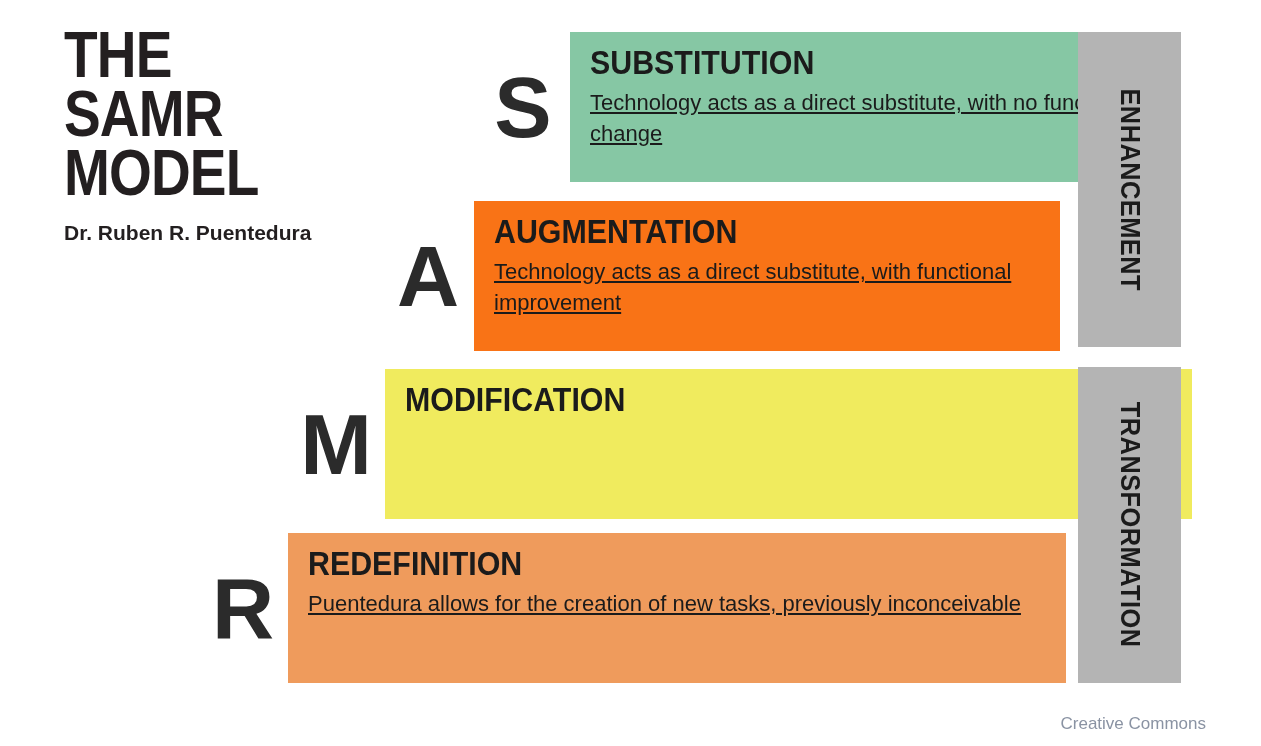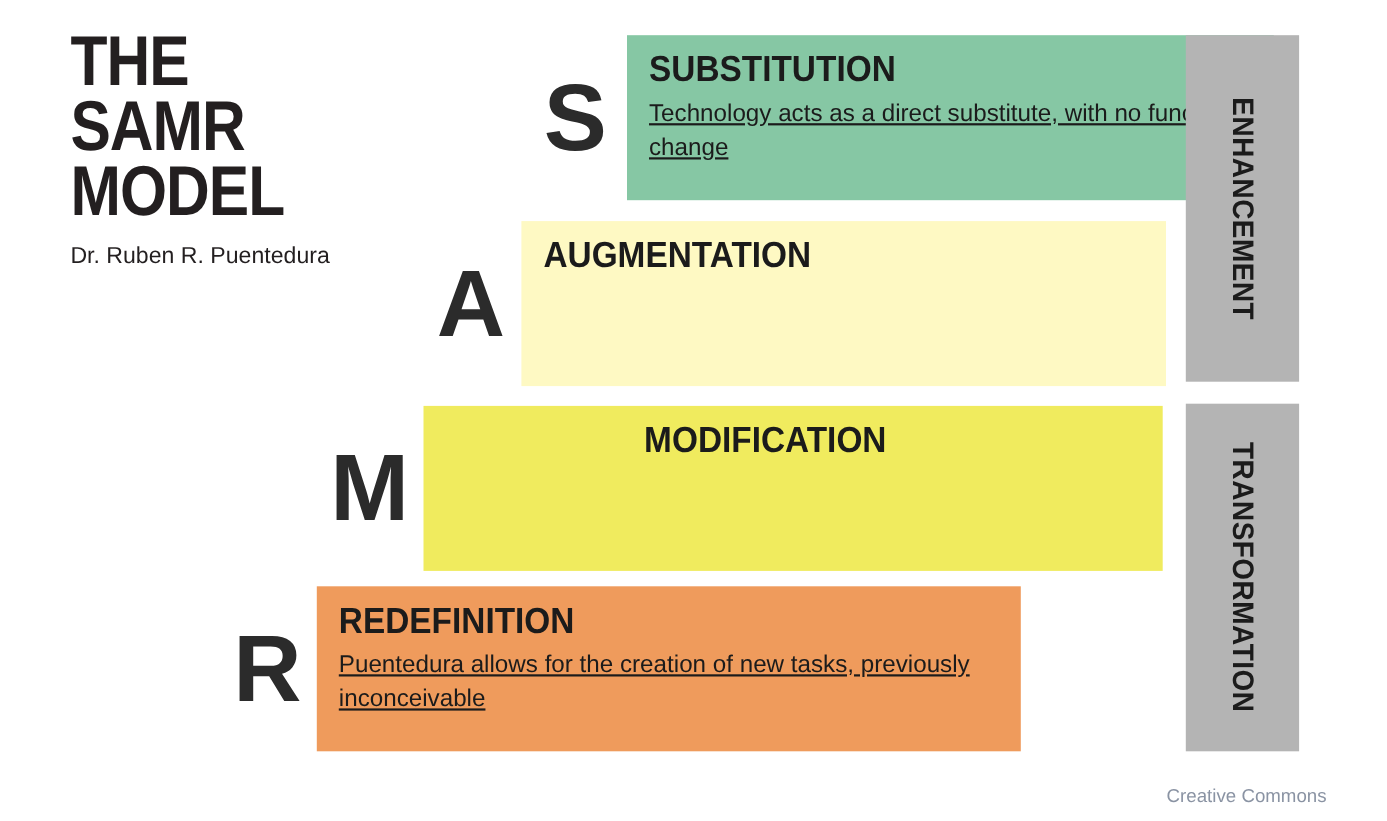--- a/index.html
+++ b/index.html
@@ -39,21 +39,21 @@
     letter-spacing: -1px;
     color: #231f20;
     transform: scaleX(0.86);
     transform-origin: left center;
     white-space: nowrap;
   }
   .byline {
     margin-top: 18px;
     font-family: "Liberation Sans", sans-serif;
     font-size: 21px;
-    font-weight: 400;
+    font-weight: 700;
     color: #231f20;
     white-space: nowrap;
   }
 
   
   .level {
     position: absolute;
     height: 150px;
   }
   .level .letter {
@@ -100,25 +100,25 @@
   #level-s { left: 480px; top: 32px; width: 580px; }
   #level-s .letter { left: 0px; }
   #level-s .bar { left: 90px; width: 588px; }
 
   #level-a { left: 385px; top: 201px; width: 675px; }
   #level-a .letter { left: 0px; }
   #level-a .bar { left: 89px; width: 586px; }
 
   #level-m { left: 293px; top: 369px; width: 767px; }
   #level-m .letter { left: 0px; }
-  #level-m .bar { left: 92px; width: 672px; text-align: center; }
+  #level-m .bar { left: 92px; width: 807px; }
 
   #level-r { left: 200px; top: 533px; width: 860px; }
   #level-r .letter { left: 0px; }
-  #level-r .bar { left: 88px; width: 640px; }
+  #level-r .bar { left: 88px; width: 778px; }
 
   
   .category {
     position: absolute;
     left: 1078px;
     width: 103px;
     background: #b4b4b4;
     display: flex;
     align-items: center;
     justify-content: center;
@@ -162,22 +162,23 @@
   <div class="level" id="level-s">
     <div class="letter">S</div>
     <div class="bar" style="background:#86c7a4">
       <p class="bar-title">SUBSTITUTION</p>
       <p class="bar-desc">Technology acts as a direct substitute, with no functional change</p>
     </div>
   </div>
 
   <div class="level" id="level-a">
     <div class="letter">A</div>
-    <div class="bar" style="background:#fef9c3">
+    <div class="bar" style="background:#f97316">
       <p class="bar-title">AUGMENTATION</p>
+      <p class="bar-desc">Technology acts as a direct substitute, with functional improvement</p>
     </div>
   </div>
 
   <div class="level" id="level-m">
     <div class="letter">M</div>
     <div class="bar" style="background:#f0eb5e">
       <p class="bar-title">MODIFICATION</p>
     </div>
   </div>
 

